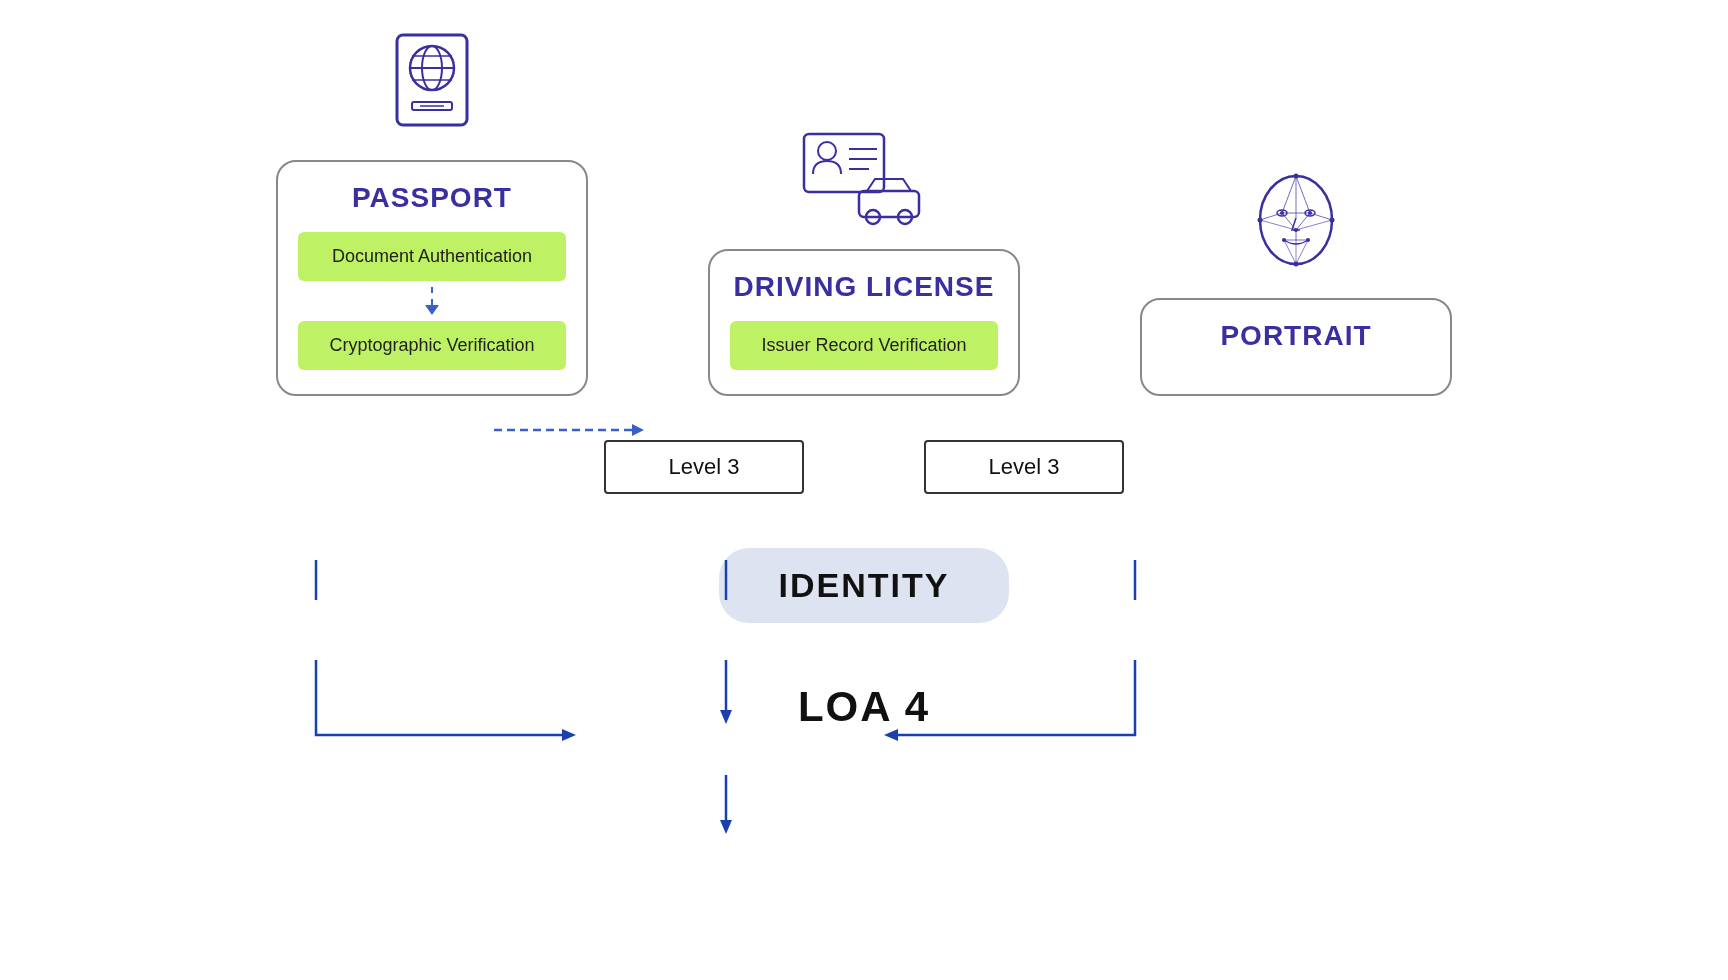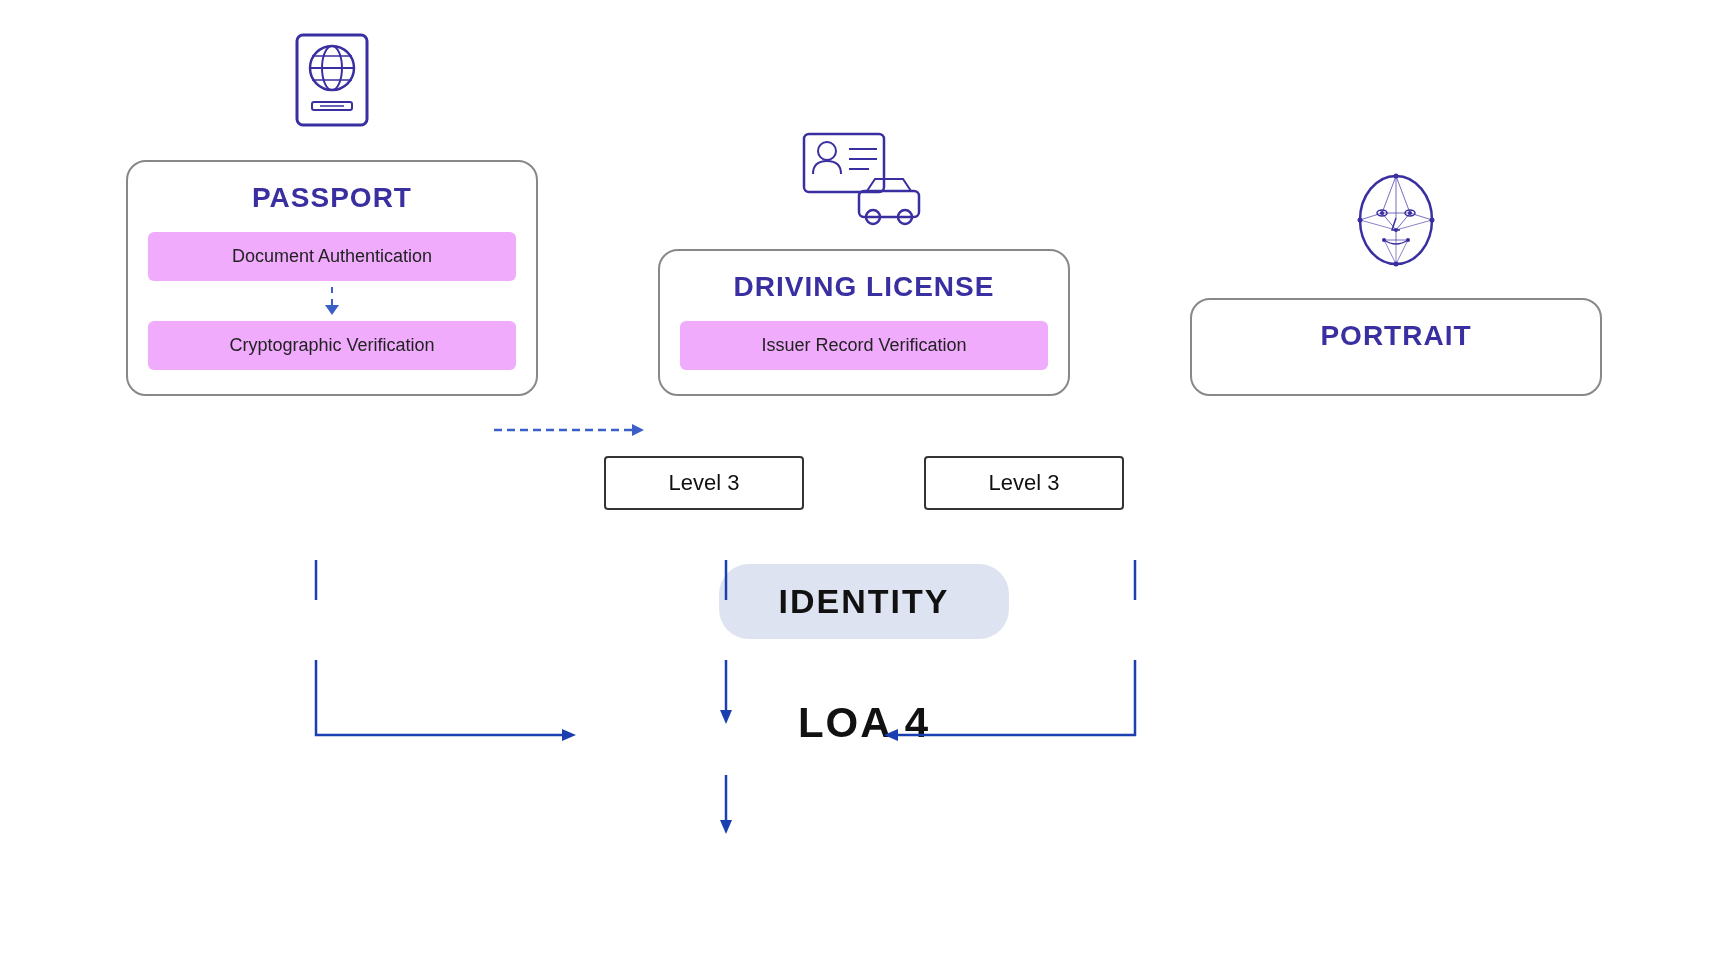--- a/index.html
+++ b/index.html
@@ -48,59 +48,59 @@
       display: flex;
       align-items: flex-end;
       justify-content: center;
     }
 
     
     .card {
       border: 2px solid #888;
       border-radius: 20px;
       background: #fff;
-      width: 412px;
+      width: 312px;
       padding: 20px 20px 24px 20px;
       display: flex;
       flex-direction: column;
       align-items: center;
       justify-content: space-between;
     }
 
     .card-title {
       font-size: 28px;
       font-weight: 700;
       color: #3a2fa0;
       letter-spacing: 1px;
       margin-bottom: 18px;
       text-align: center;
     }
 
     .card-item {
-      background: #f0abfc;
+      background: #bef264;
       border-radius: 6px;
       padding: 14px 18px;
       font-size: 18px;
       color: #222;
       text-align: center;
       width: 100%;
       margin-bottom: 0;
     }
 
     
     .level-box {
       border: 2px solid #333;
       border-radius: 4px;
       background: #fff;
       width: 200px;
       padding: 12px 0;
       text-align: center;
       font-size: 22px;
       color: #111;
-      margin-top: 16px;
+      margin-top: 0;
     }
 
     
     .identity-box {
       background: #dde3f0;
       border-radius: 30px;
       padding: 18px 60px;
       font-size: 34px;
       font-weight: 700;
       color: #111;

